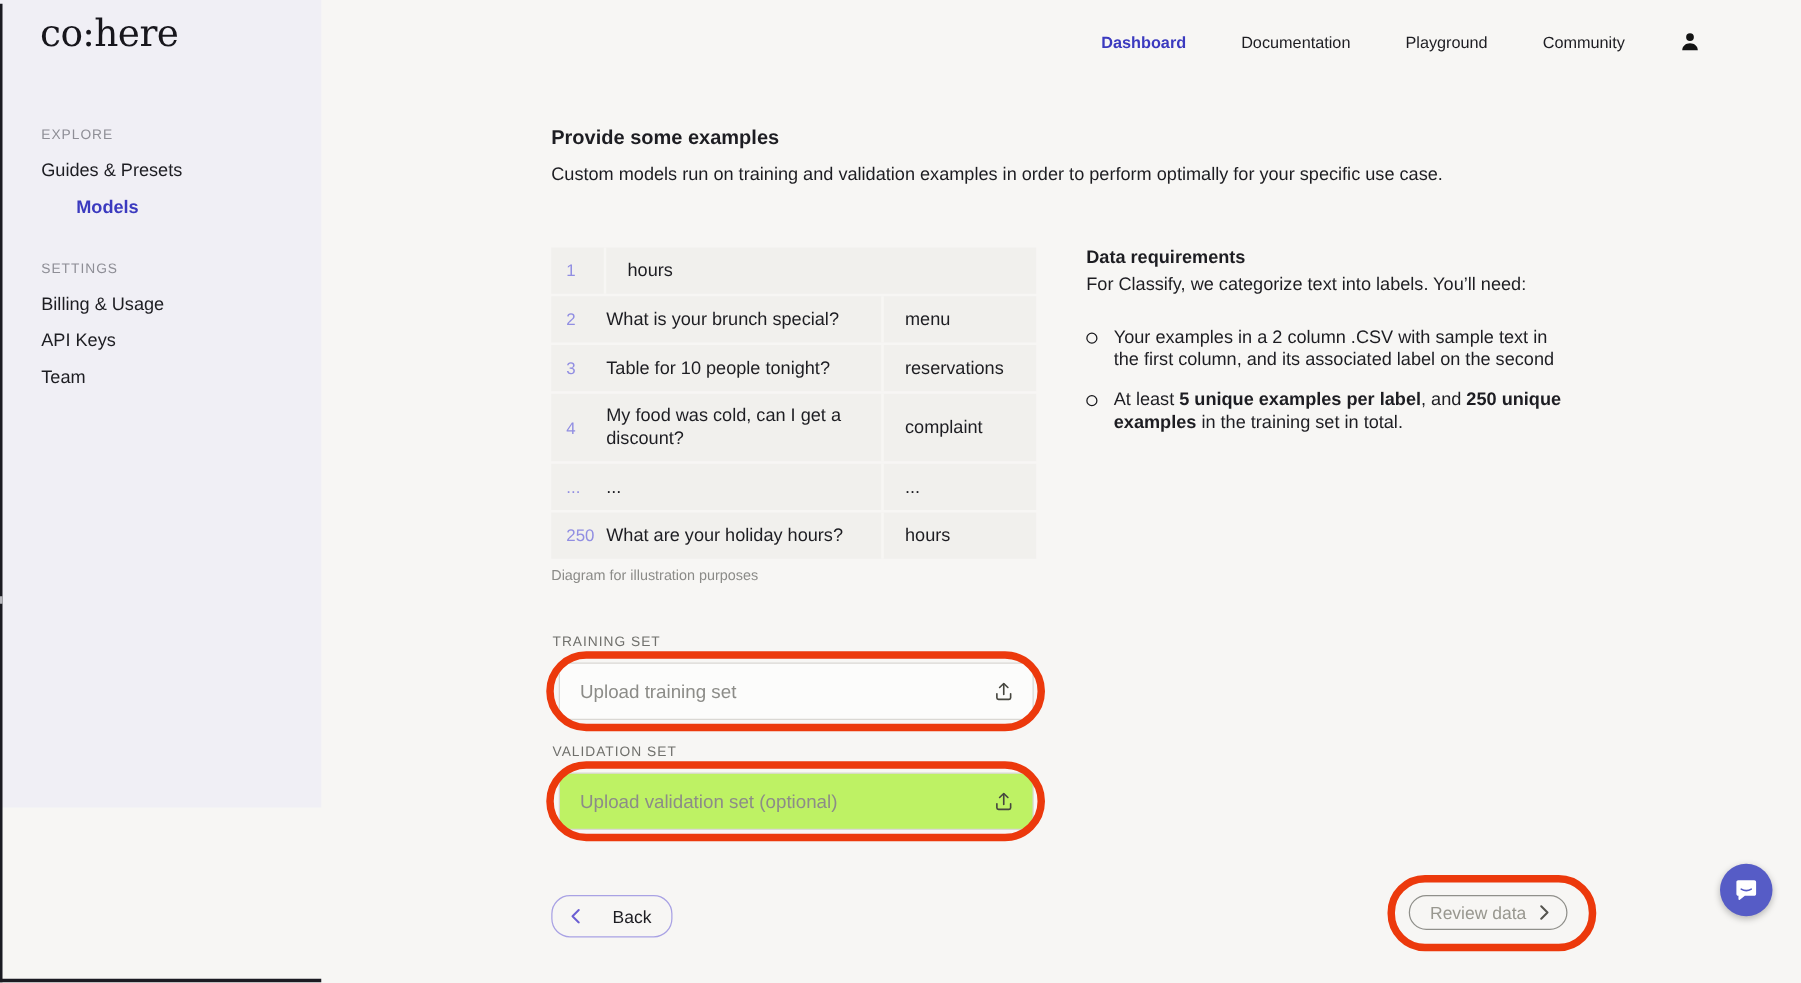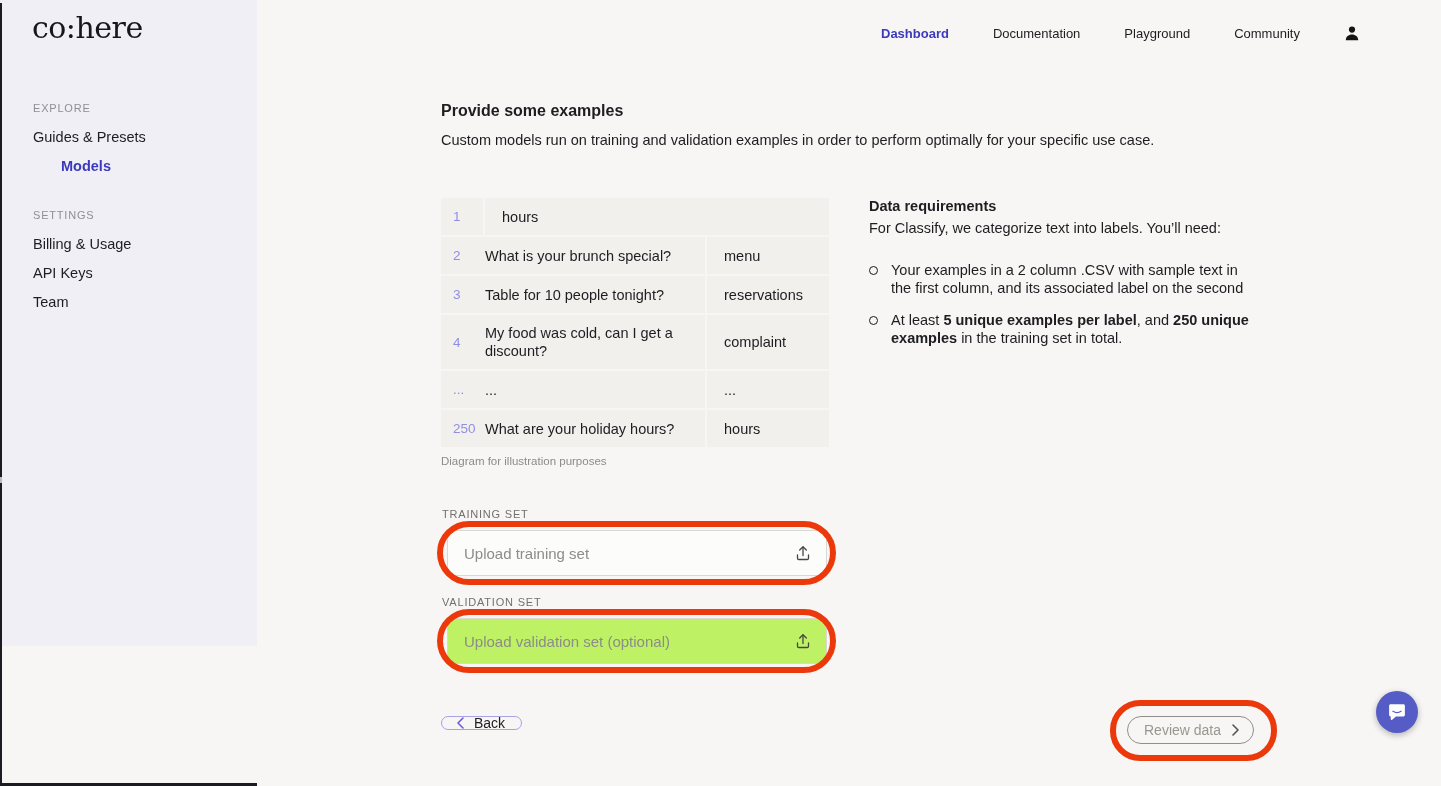--- a/index.html
+++ b/index.html
@@ -59,21 +59,21 @@
   .upload-field.validation{top:618px;background:#bef264;}
   .upload-field input{flex:1;border:none;outline:none;background:transparent;font-family:"Liberation Sans",sans-serif;font-size:15px;color:var(--ink);padding:0 10px 0 16px;}
   .upload-field input::placeholder{color:#8C8C88;opacity:1;}
   .upload-icon{flex:none;margin-right:14px;cursor:pointer;display:flex;}
   
   .annotation-ring{position:absolute;border:6px solid var(--annotation);border-radius:32px;pointer-events:none;z-index:40;}
   .ring-training{left:437px;top:521px;width:399px;height:64px;}
   .ring-validation{left:437px;top:609px;width:399px;height:64px;}
   .ring-review{left:1110px;top:700px;width:167px;height:61px;border-radius:30px;}
   
-  .back-btn{position:absolute;left:441px;top:716px;height:14px;border:1px solid #A9A2E4;border-radius:15px;background:transparent;display:inline-flex;align-items:center;gap:9px;padding:0 16px 0 14px;font-family:inherit;font-size:14px;color:var(--ink);cursor:pointer;}
+  .back-btn{position:absolute;left:441px;top:716px;height:34px;border:1px solid #A9A2E4;border-radius:15px;background:transparent;display:inline-flex;align-items:center;gap:25px;padding:0 16px 0 14px;font-family:inherit;font-size:14px;color:var(--ink);cursor:pointer;}
   .review-btn{position:absolute;left:1127px;top:716px;height:28px;border:1px solid #90908B;border-radius:15px;background:transparent;display:inline-flex;align-items:center;gap:10px;padding:0 13px 0 16px;font-family:inherit;font-size:14px;color:#98978F;cursor:default;}
   
   .chat-btn{position:absolute;left:1376px;top:691px;width:42px;height:42px;border-radius:50%;background:var(--chat);display:flex;align-items:center;justify-content:center;box-shadow:0 2px 6px rgba(0,0,0,.28);cursor:pointer;z-index:45;}
 </style>
 </head>
 <body>
 
 <div class="edge-left"></div>
 <div class="edge-notch"></div>
 <div class="edge-bottom"></div>

